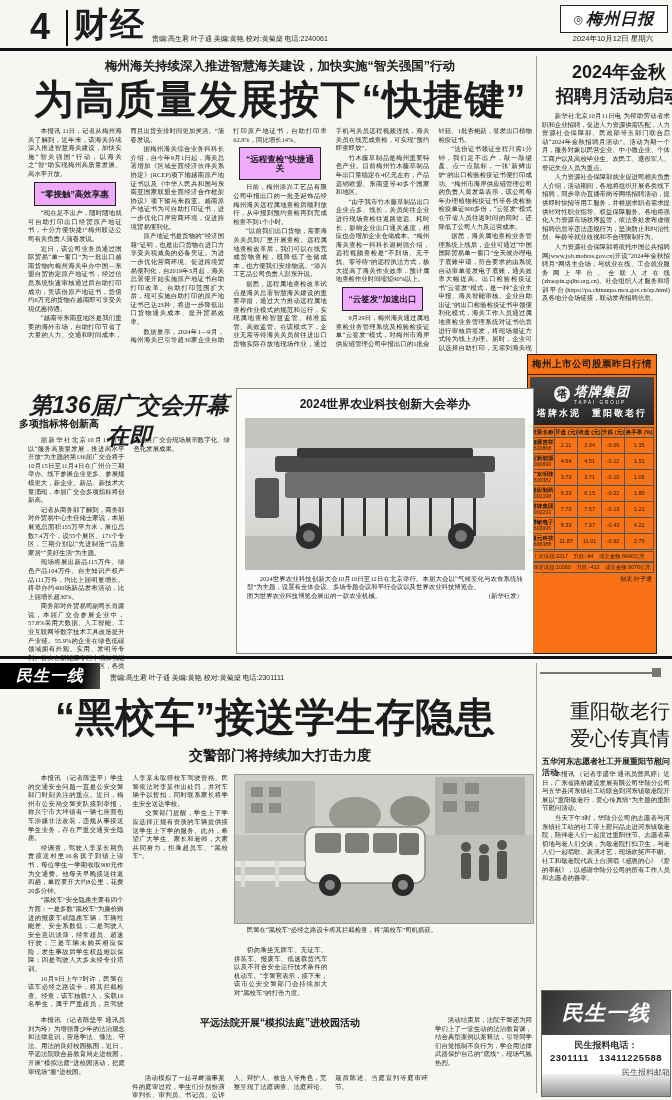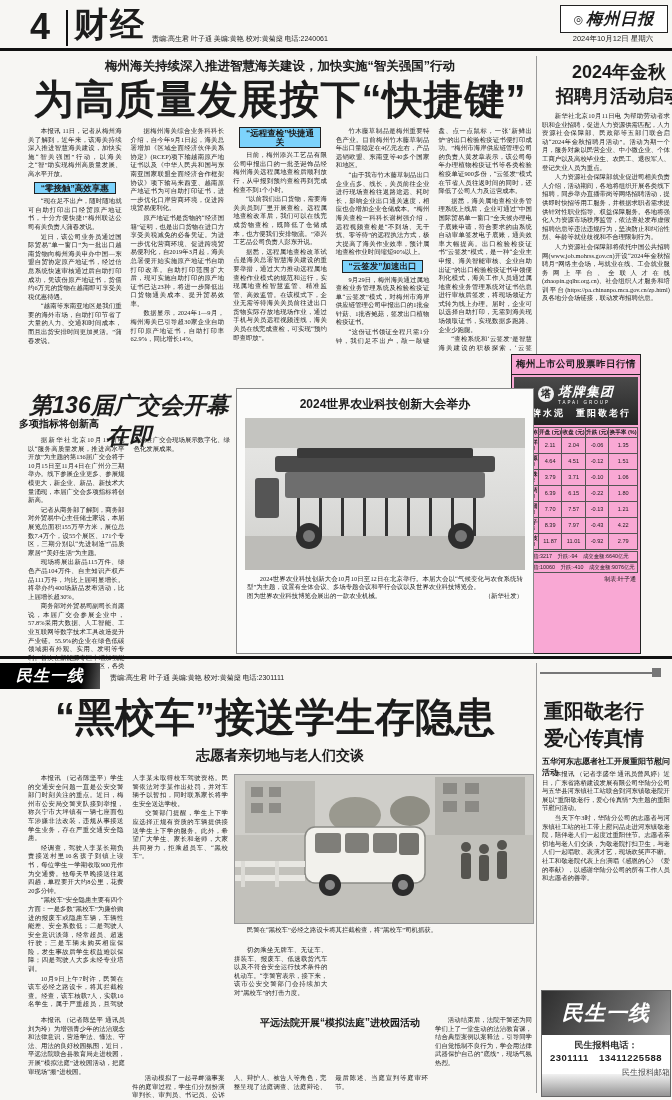--- a/index.html
+++ b/index.html
@@ -2,22 +2,22 @@
 <html><head>
 <meta charset="utf-8">
 <style>
   html,body{margin:0;padding:0;}
   body{width:672px;height:1100px;overflow:hidden;background:#f7f6f3;color:#1c1c1c;
        font-family:"Liberation Serif","DejaVu Serif",serif;position:relative;}
   .abs{position:absolute;}
   .hei{font-family:"Liberation Sans","DejaVu Sans",sans-serif;}
   .just{text-align:justify;text-justify:inter-ideograph;}
   .bp{margin:0 0 1px 0;text-indent:2em;}
-  .subhead{font-weight:bold;border:1px solid #222;padding:1px 4px;margin:3px 6px;text-align:center;
-           font-size:8.5px;background:#7dd3fc;break-inside:avoid;font-family:"Liberation Sans",sans-serif;}
+  .subhead{font-weight:bold;border:1px solid #222;padding:7px 4px;margin:3px 6px;text-align:center;
+           font-size:8.5px;background:#f0abfc;break-inside:avoid;font-family:"Liberation Sans",sans-serif;}
   .vline{position:absolute;width:1px;background:#999;}
   
   #pagenum{left:30px;top:6px;font-size:36px;font-weight:900;}
   #pgbar{left:66px;top:10px;width:2px;height:36px;background:#111;}
   #sectionname{left:74px;top:2px;font-size:34px;font-weight:900;letter-spacing:2px;}
   #hd-credits{left:152px;top:34px;font-size:7px;color:#222;}
   #masthead{left:560px;top:5px;width:106px;height:26px;border:1.5px solid #222;background:#fff;
             display:flex;align-items:center;justify-content:center;font-size:16px;font-weight:bold;
             font-style:italic;letter-spacing:1px;}
   #masthead .emblem{font-size:11px;margin-right:2px;font-style:normal;}
@@ -28,21 +28,21 @@
   #headline{left:20px;top:72px;width:520px;text-align:center;font-size:40px;font-weight:900;
             letter-spacing:1px;}
   #main-flow{left:28px;top:127px;width:504px;height:226px;column-count:5;column-gap:9px;
              column-fill:auto;font-size:6.4px;line-height:8.6px;overflow:hidden;}
   
   .sbvline{left:536px;top:56px;height:596px;}
   #recruit-title{left:556px;top:60px;width:126px;text-align:center;font-size:18px;font-weight:900;
                  line-height:24px;}
   #recruit-body{left:542px;top:112px;width:128px;height:238px;font-size:6.4px;line-height:8.6px;
                 overflow:hidden;}
-  #stockbox{left:511px;top:354px;width:128px;height:298px;border:1.5px solid #222;background:#f9a8d4;}
+  #stockbox{left:527px;top:354px;width:128px;height:298px;border:1.5px solid #222;background:#f97316;}
   #stock-title{border-bottom:1px solid #222;font-size:9.5px;font-weight:900;text-align:center;
                padding:3px 0;letter-spacing:.5px;}
   #tapai{height:48px;background:linear-gradient(180deg,#4a4a4a,#262626);color:#fff;margin:2px;
          display:flex;flex-direction:column;justify-content:center;align-items:center;}
   #tapai .row1{display:flex;align-items:center;gap:4px;}
   #tapai .logo{width:16px;height:16px;border-radius:50%;background:#eee;color:#222;font-size:10px;
                display:flex;align-items:center;justify-content:center;font-weight:bold;}
   #tapai .brand{font-size:13px;font-weight:900;font-style:italic;letter-spacing:1px;}
   #tapai .en{font-size:4.5px;letter-spacing:2px;margin-top:-1px;}
   #tapai .slogan{font-size:9px;font-weight:900;letter-spacing:2px;margin-top:2px;}
@@ -77,27 +77,27 @@
   #hxc-sub{left:28px;top:747px;width:504px;text-align:center;font-size:14px;font-weight:bold;}
   #hxc-left{left:28px;top:774px;width:200px;height:236px;column-count:2;column-gap:9px;
             column-fill:auto;font-size:6.4px;line-height:8.6px;overflow:hidden;}
   #vanphoto{left:234px;top:774px;width:298px;height:148px;background:linear-gradient(180deg,#d9d8d4,#c9c8c4 60%,#b9b8b4);
             position:relative;overflow:hidden;border:1px solid #999;}
   #hxc-caption{left:234px;top:926px;width:298px;font-size:6.4px;line-height:8.4px;}
   #hxc-bottom{left:234px;top:946px;width:298px;height:62px;column-count:3;column-gap:9px;
               column-fill:auto;font-size:6.4px;line-height:8.6px;overflow:hidden;}
   
   .msvline{left:536px;top:663px;height:430px;}
-  #cy-head{left:544px;top:698px;width:126px;text-align:left;font-size:20px;font-weight:700;line-height:27px;}
+  #cy-head{left:544px;top:698px;width:126px;text-align:right;font-size:20px;font-weight:400;line-height:27px;}
   #cy-kicker{left:542px;top:756px;width:128px;text-align:left;font-size:8px;font-weight:bold;}
   #cy-body{left:542px;top:770px;width:128px;height:212px;font-size:6.4px;line-height:8.6px;overflow:hidden;}
   
   #courtbox{left:28px;top:1012px;width:504px;height:88px;}
   #court-left{position:absolute;left:0;top:4px;width:97px;height:84px;font-size:6.4px;line-height:8.6px;overflow:hidden;}
-  #court-mid{position:absolute;left:96px;top:0;width:296px;text-align:right;}
+  #court-mid{position:absolute;left:104px;top:0;width:296px;text-align:center;}
   #court-kicker{font-size:10px;font-weight:bold;margin-top:4px;}
   #court-head{font-size:22px;font-weight:900;margin-top:3px;letter-spacing:1px;}
   #court-bottom{position:absolute;left:104px;top:62px;width:296px;height:26px;column-count:3;column-gap:9px;
                 column-fill:auto;font-size:6.4px;line-height:8.6px;overflow:hidden;}
   #court-right{position:absolute;left:407px;top:4px;width:97px;height:84px;font-size:6.4px;line-height:8.6px;overflow:hidden;}
   
   #hotline{left:541px;top:990px;width:128px;height:105px;border:1px solid #666;background:#fff;overflow:hidden;}
   #hotline .top{height:44px;background:linear-gradient(120deg,#2e2e2e,#6b6b6b 70%,#9a9a9a);
                 color:#fff;display:flex;align-items:center;justify-content:center;
                 font-size:21px;font-weight:900;font-style:italic;letter-spacing:1px;}
@@ -304,21 +304,21 @@
   </div>
 </div>
 
 <div class="abs" id="mid-rule"></div>
 <div class="abs" id="msbanner">民生一线</div>
 <div class="abs hei" id="ms-credits">责编:高生君 叶子通  美编:黄艳  校对:黄菊燊  电话:2301111</div>
 <div class="abs" id="ms-nodeline"></div>
 <div class="abs" id="ms-node"></div>
 
 <div class="abs hei" id="hxc-head">“黑校车”接送学生存隐患</div>
-<div class="abs hei" id="hxc-sub">志愿者亲切地与老人们交谈</div>
+<div class="abs hei" id="hxc-sub">交警部门将持续加大打击力度</div>
 <div class="abs just" id="hxc-left">
     <p class="bp">本报讯  （记者陈坚平）学生的交通安全问题一直是公安交警部门时刻关注的重点。近日，梅州市公安局交警支队接到举报，称兴宁市大坪镇有一辆七座面包车涉嫌非法改装，违规从事接送学生业务，存在严重交通安全隐患。</p>
     <p class="bp">经调查，驾驶人李某长期负责接送村里16名孩子到镇上读书，每位学生一学期收取900元作为交通费。他每天早晚接送往返四趟，单程要开大约8公里，花费20多分钟。</p>
     <p class="bp">“黑校车”安全隐患主要有四个方面：一是多数“黑校车”为廉价购进的报废车或隐患车辆，车辆性能差、安全系数低；二是驾驶人安全意识淡薄，经常超员、超速行驶；三是车辆未购买相应保险，发生事故后学生权益难以保障；四是驾驶人大多未经专业培训。</p>
     <p class="bp">10月9日上午7时许，民警在该车必经之路设卡，将其拦截检查。经查，该车核载7人，实载16名学生，属于严重超员，且驾驶人李某未取得校车驾驶资格。民警依法对李某作出处罚，并对车辆予以暂扣，同时联系家长将学生安全送达学校。</p>
     <p class="bp">交警部门提醒，学生上下学应选择正规有资质的车辆提供接送学生上下学的服务。此外，希望广大学生、家长和老师，大家共同努力，拒乘超员车、“黑校车”。</p>
   </div>
 
 <div class="abs" id="vanphoto">
   <svg width="298" height="148" viewBox="0 0 298 148">

